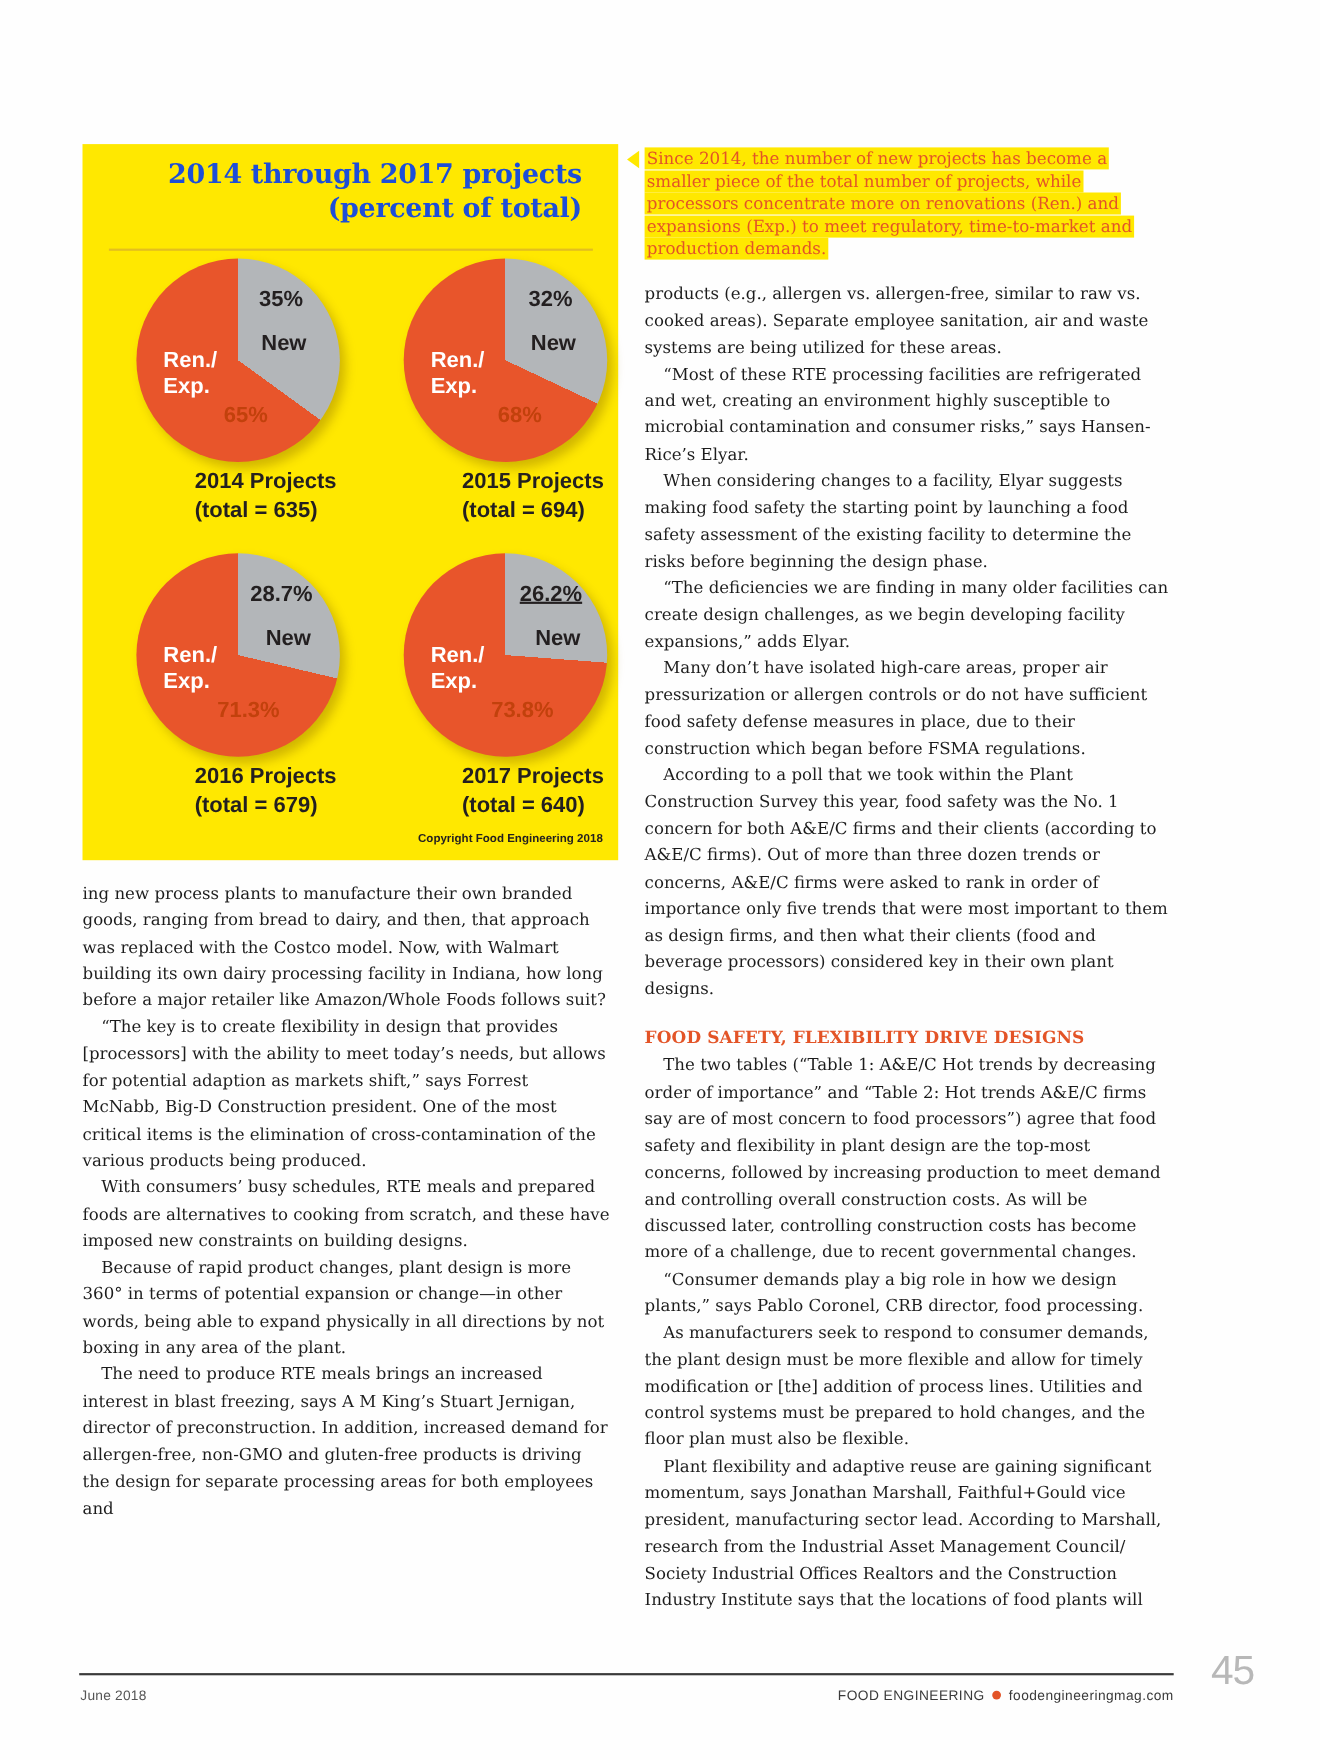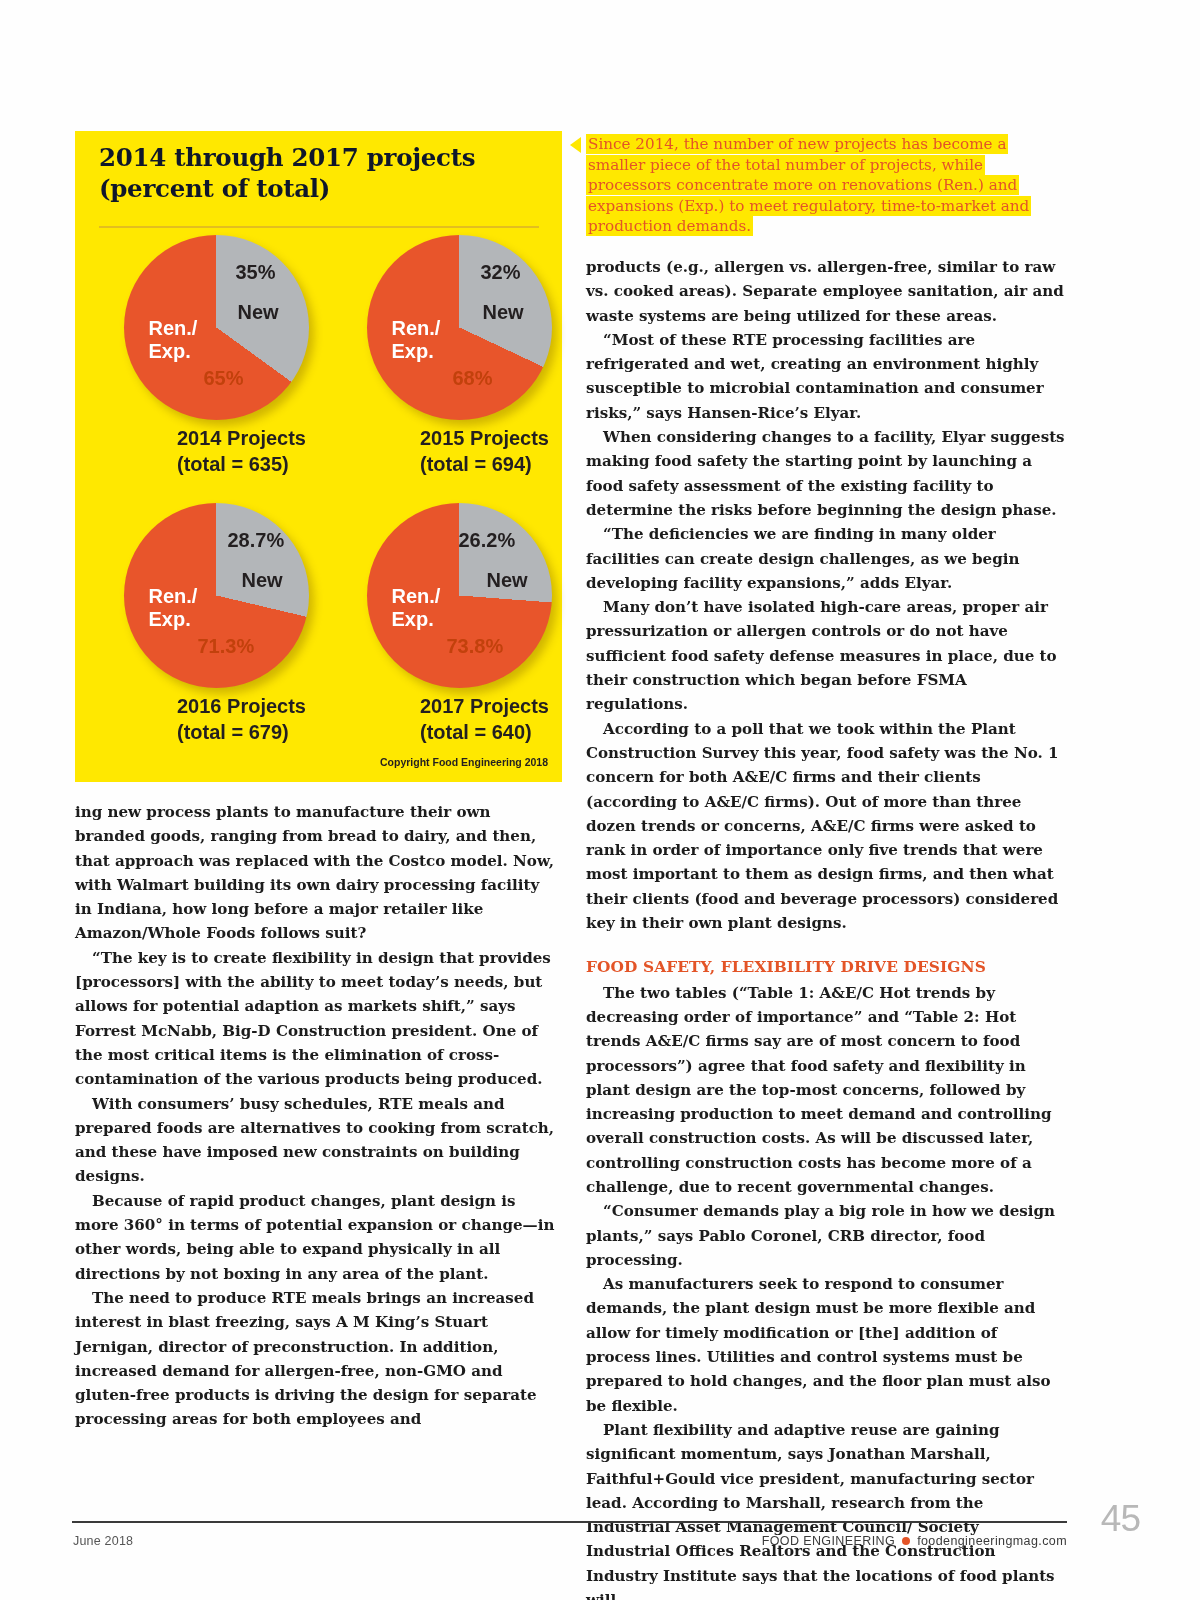--- a/index.html
+++ b/index.html
@@ -20,26 +20,27 @@
   .infographic {
     position: absolute;
     left: 75px; top: 131px;
     width: 487px; height: 651px;
     background: #FFE800;
   }
   .info-title {
     position: absolute;
     left: 24px; top: 12px;
     width: 430px;
-    color: #0f172a;
+    color: #1d4ed8;
     font-family: "DejaVu Serif", serif;
     font-weight: bold;
     font-size: 24.5px;
     line-height: 1.25;
     letter-spacing: -0.3px;
+    text-align: right;
   }
   .info-rule {
     position: absolute;
     left: 24px; top: 95px;
     width: 440px; height: 2px;
     background: #E3BE1F;
   }
 
   .pies {
     position: absolute;
@@ -129,21 +130,21 @@
     position: absolute;
     width: 480px;
     font-family: "DejaVu Serif", serif;
     font-size: 15.1px;
     line-height: 24.3px;
     color: #1c1c1c;
     text-align: left;
   }
   .col.left  { left: 75px;  top: 800px; }
   .col.right { left: 586px; top: 255px; }
-  .col p { margin: 0; text-indent: 0; font-weight: bold; }
+  .col p { margin: 0; text-indent: 0; }
   .col p + p { text-indent: 17px; }
   .sect-head {
     margin: 20px 0 1px 0 !important;
     font-family: "DejaVu Serif", serif;
     font-weight: bold;
     font-size: 15.4px;
     letter-spacing: 0.1px;
     color: #E35427;
     text-indent: 0 !important;
   }
@@ -237,21 +238,21 @@
 Exp.</span>
           <span class="pie-lbl lbl-ren-pct" style="left:74px; top:132px;">71.3%</span>
         </div>
         <div class="pie-caption">2016 Projects
 (total = 679)</div>
       </div>
 
       <div class="pie-cell" style="left:243px; top:268px;">
         <div class="pie-wrap">
           <div class="pie" id="pie3" style="background: conic-gradient(rgb(179, 182, 185) 0deg, rgb(179, 182, 185) 94.32deg, rgb(232, 85, 43) 94.32deg, rgb(232, 85, 43) 360deg);"></div>
-          <span class="pie-lbl lbl-new-pct" style="left:92px; top:26px;">26.2%</span>
+          <span class="pie-lbl lbl-new-pct" style="left:106px; top:26px;text-decoration:underline;">26.2%</span>
           <span class="pie-lbl lbl-new-txt" style="left:120px; top:66px;">New</span>
           <span class="pie-lbl lbl-ren-txt" style="left:25px; top:82px;">Ren./
 Exp.</span>
           <span class="pie-lbl lbl-ren-pct" style="left:80px; top:132px;">73.8%</span>
         </div>
         <div class="pie-caption">2017 Projects
 (total = 640)</div>
       </div>
 
     </div>

